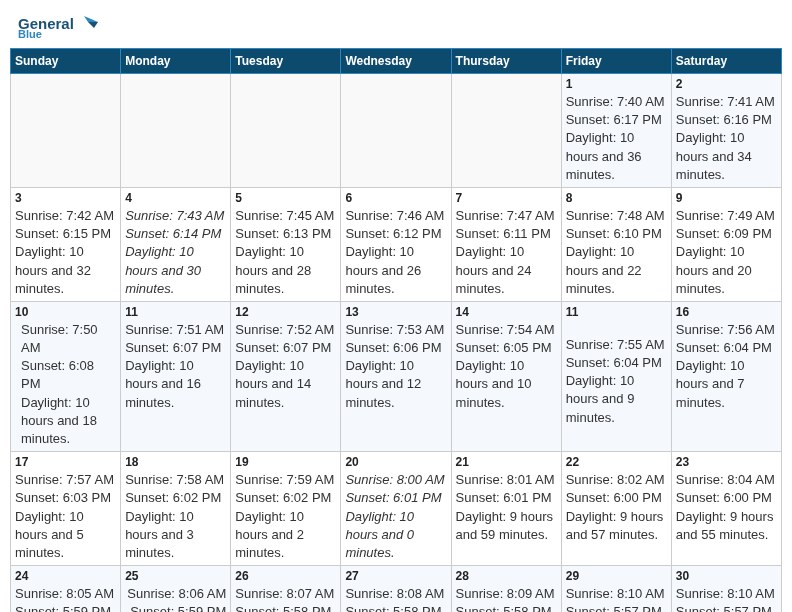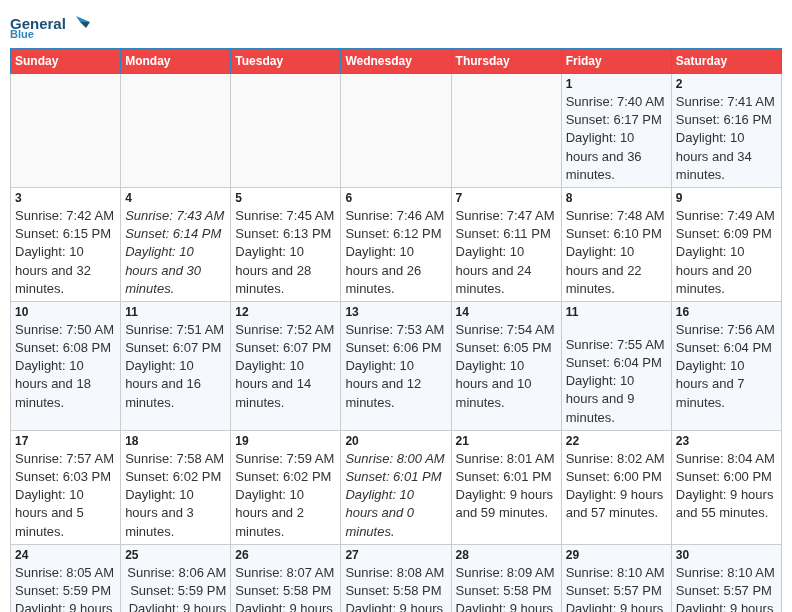--- a/index.html
+++ b/index.html
@@ -8,20 +8,21 @@
       background: #fff;
       width: 792px;
       min-height: 612px;
       padding: 10px;
     }
     .header-area {
       display: flex;
       justify-content: space-between;
       align-items: center;
       margin-bottom: 8px;
+      margin-left: 8px;
     }
     .logo {
       display: flex;
       align-items: center;
       margin-top: 4px;
     }
     .title-area {
       text-align: right;
     }
     .cal-title {
@@ -31,21 +32,21 @@
     }
     .cal-subtitle {
       font-size: 14px;
       color: #555;
     }
     table {
       width: 100%;
       border-collapse: collapse;
     }
     thead tr th {
-      background: #ef4444;
+      background: #0c4a6e;
       color: #fff;
       font-size: 12px;
       font-weight: bold;
       padding: 5px 4px;
       text-align: left;
       border: 1px solid #2e86c1;
     }
     tbody tr td {
       vertical-align: top;
       border: 1px solid #ccc;
@@ -172,21 +173,21 @@
         <td>
           <span class="day-num">9</span>
           <div class="day-info" style="white-space: pre-line;">Sunrise: 7:49 AM
 Sunset: 6:09 PM
 Daylight: 10 hours and 20 minutes.</div>
         </td>
       </tr>
       <tr>
         <td>
           <span class="day-num">10</span>
-          <div class="day-info" style="white-space: pre-line;">Sunrise: 7:50 AM
+          <div class="day-info" style="white-space: pre-line; margin-left: 6px;">Sunrise: 7:50 AM
 Sunset: 6:08 PM
 Daylight: 10 hours and 18 minutes.</div>
         </td>
         <td>
           <span class="day-num">11</span>
           <div class="day-info" style="white-space: pre-line;">Sunrise: 7:51 AM
 Sunset: 6:07 PM
 Daylight: 10 hours and 16 minutes.</div>
         </td>
         <td>

